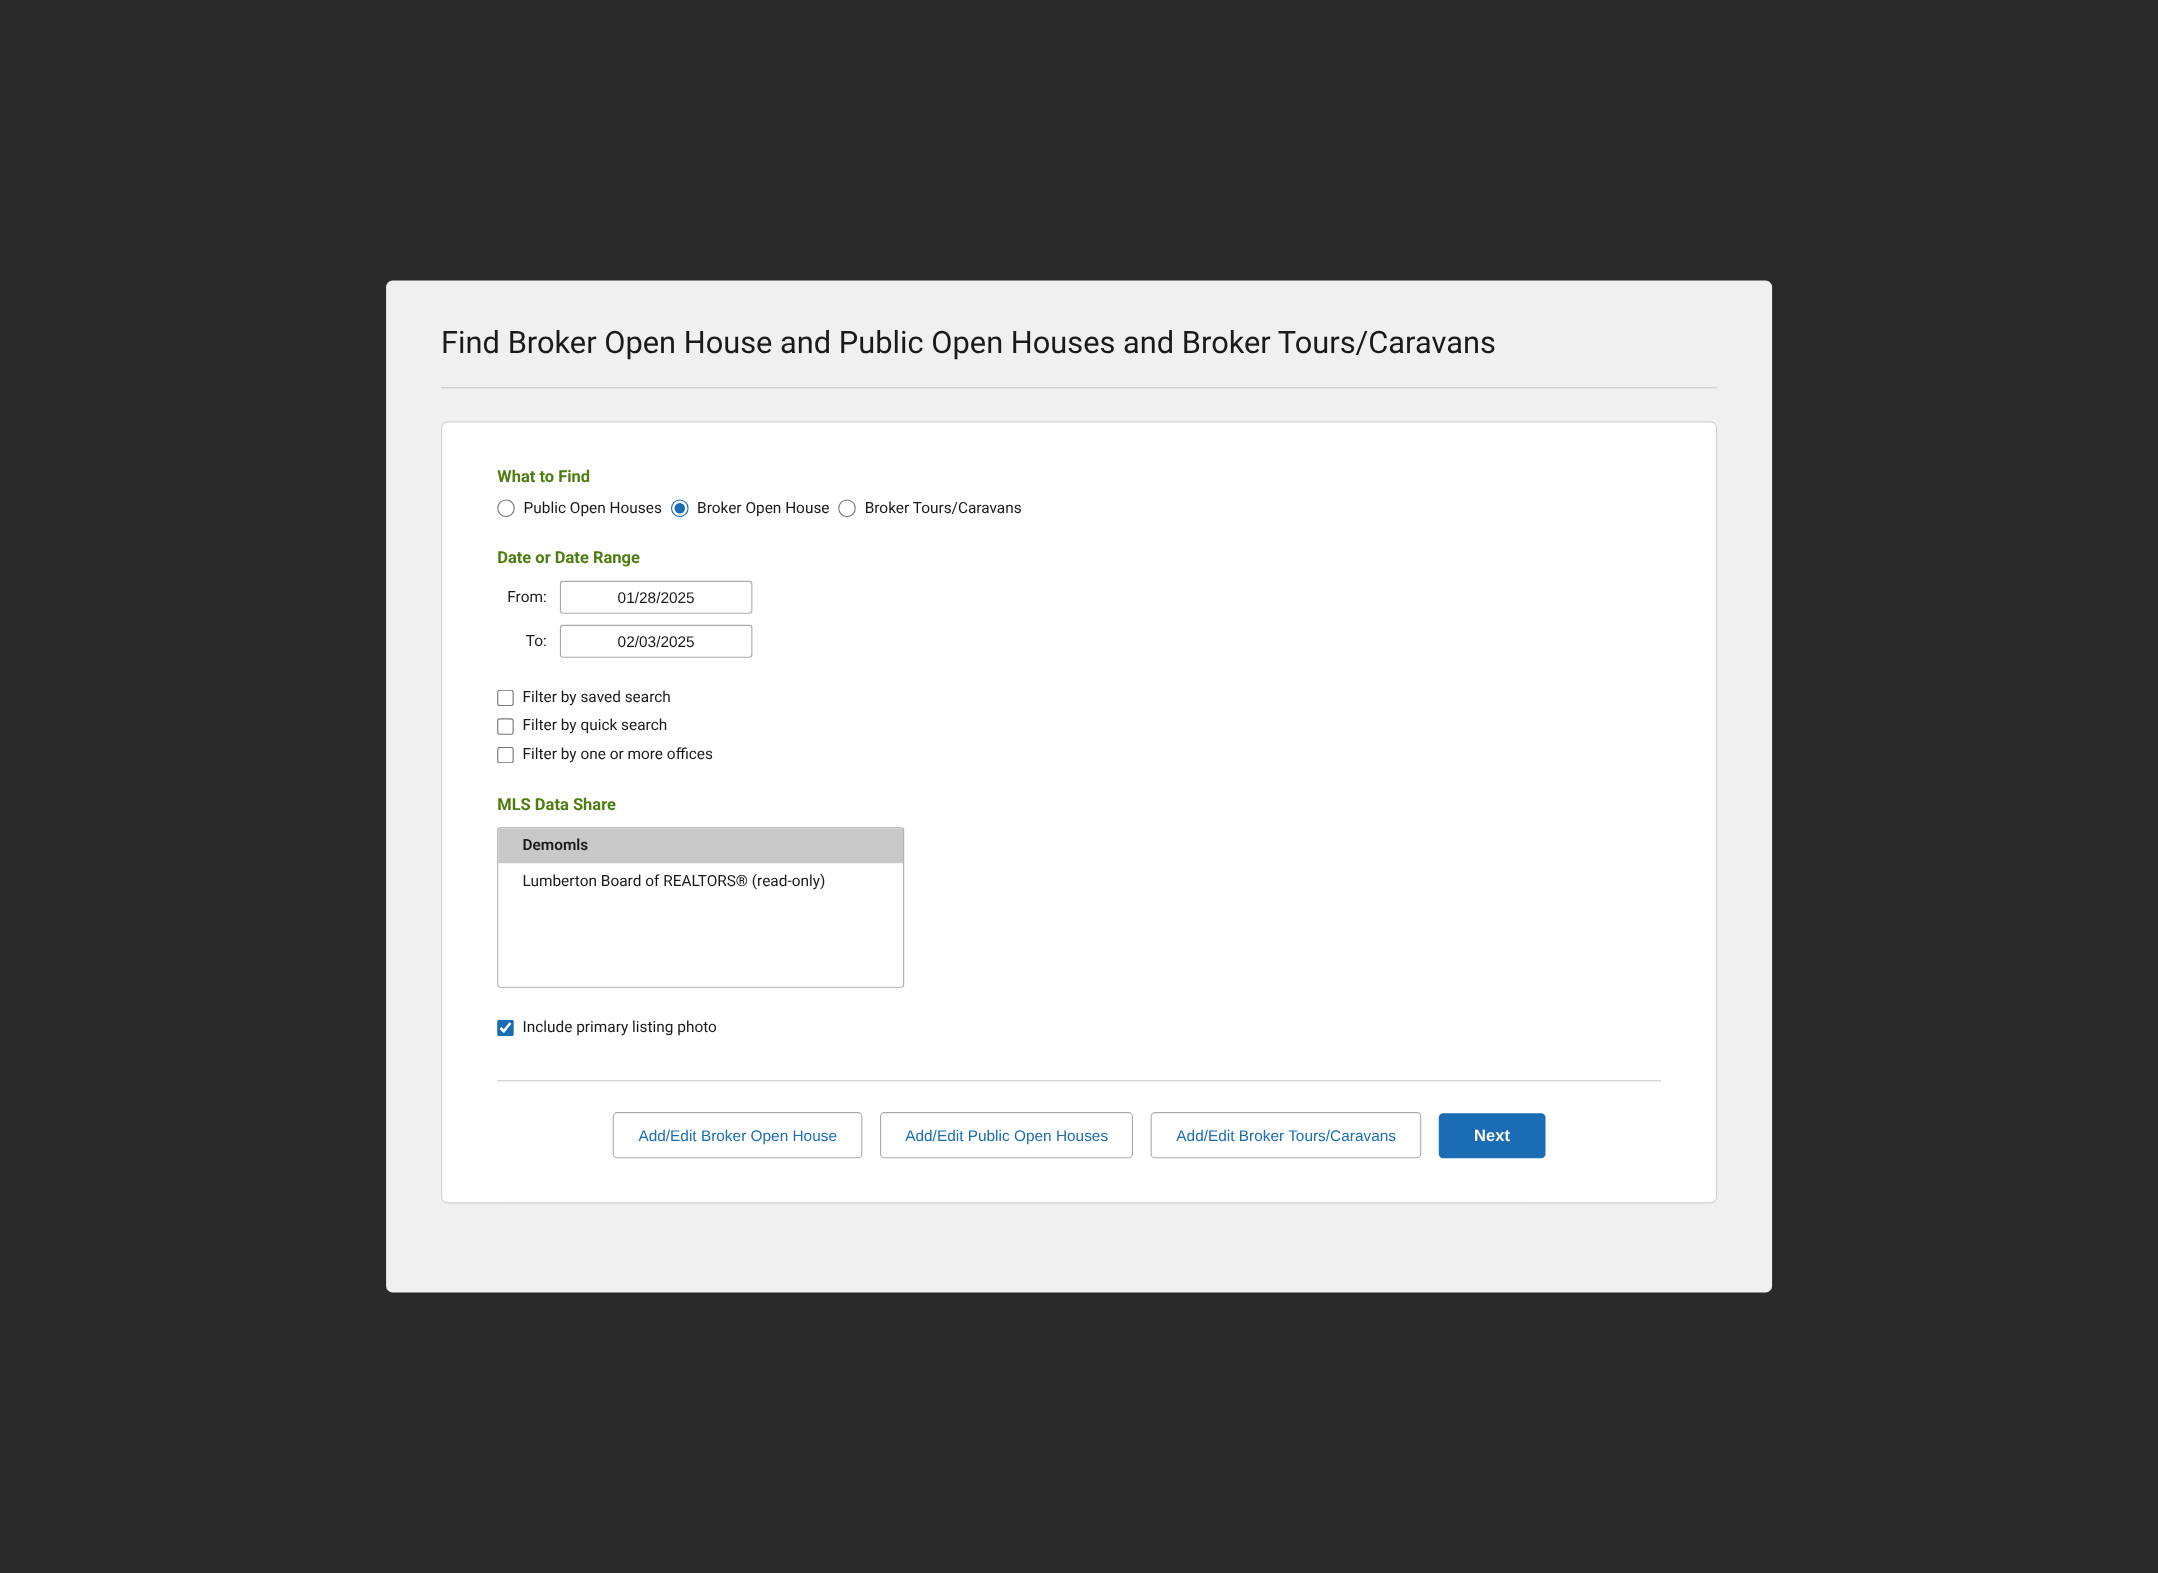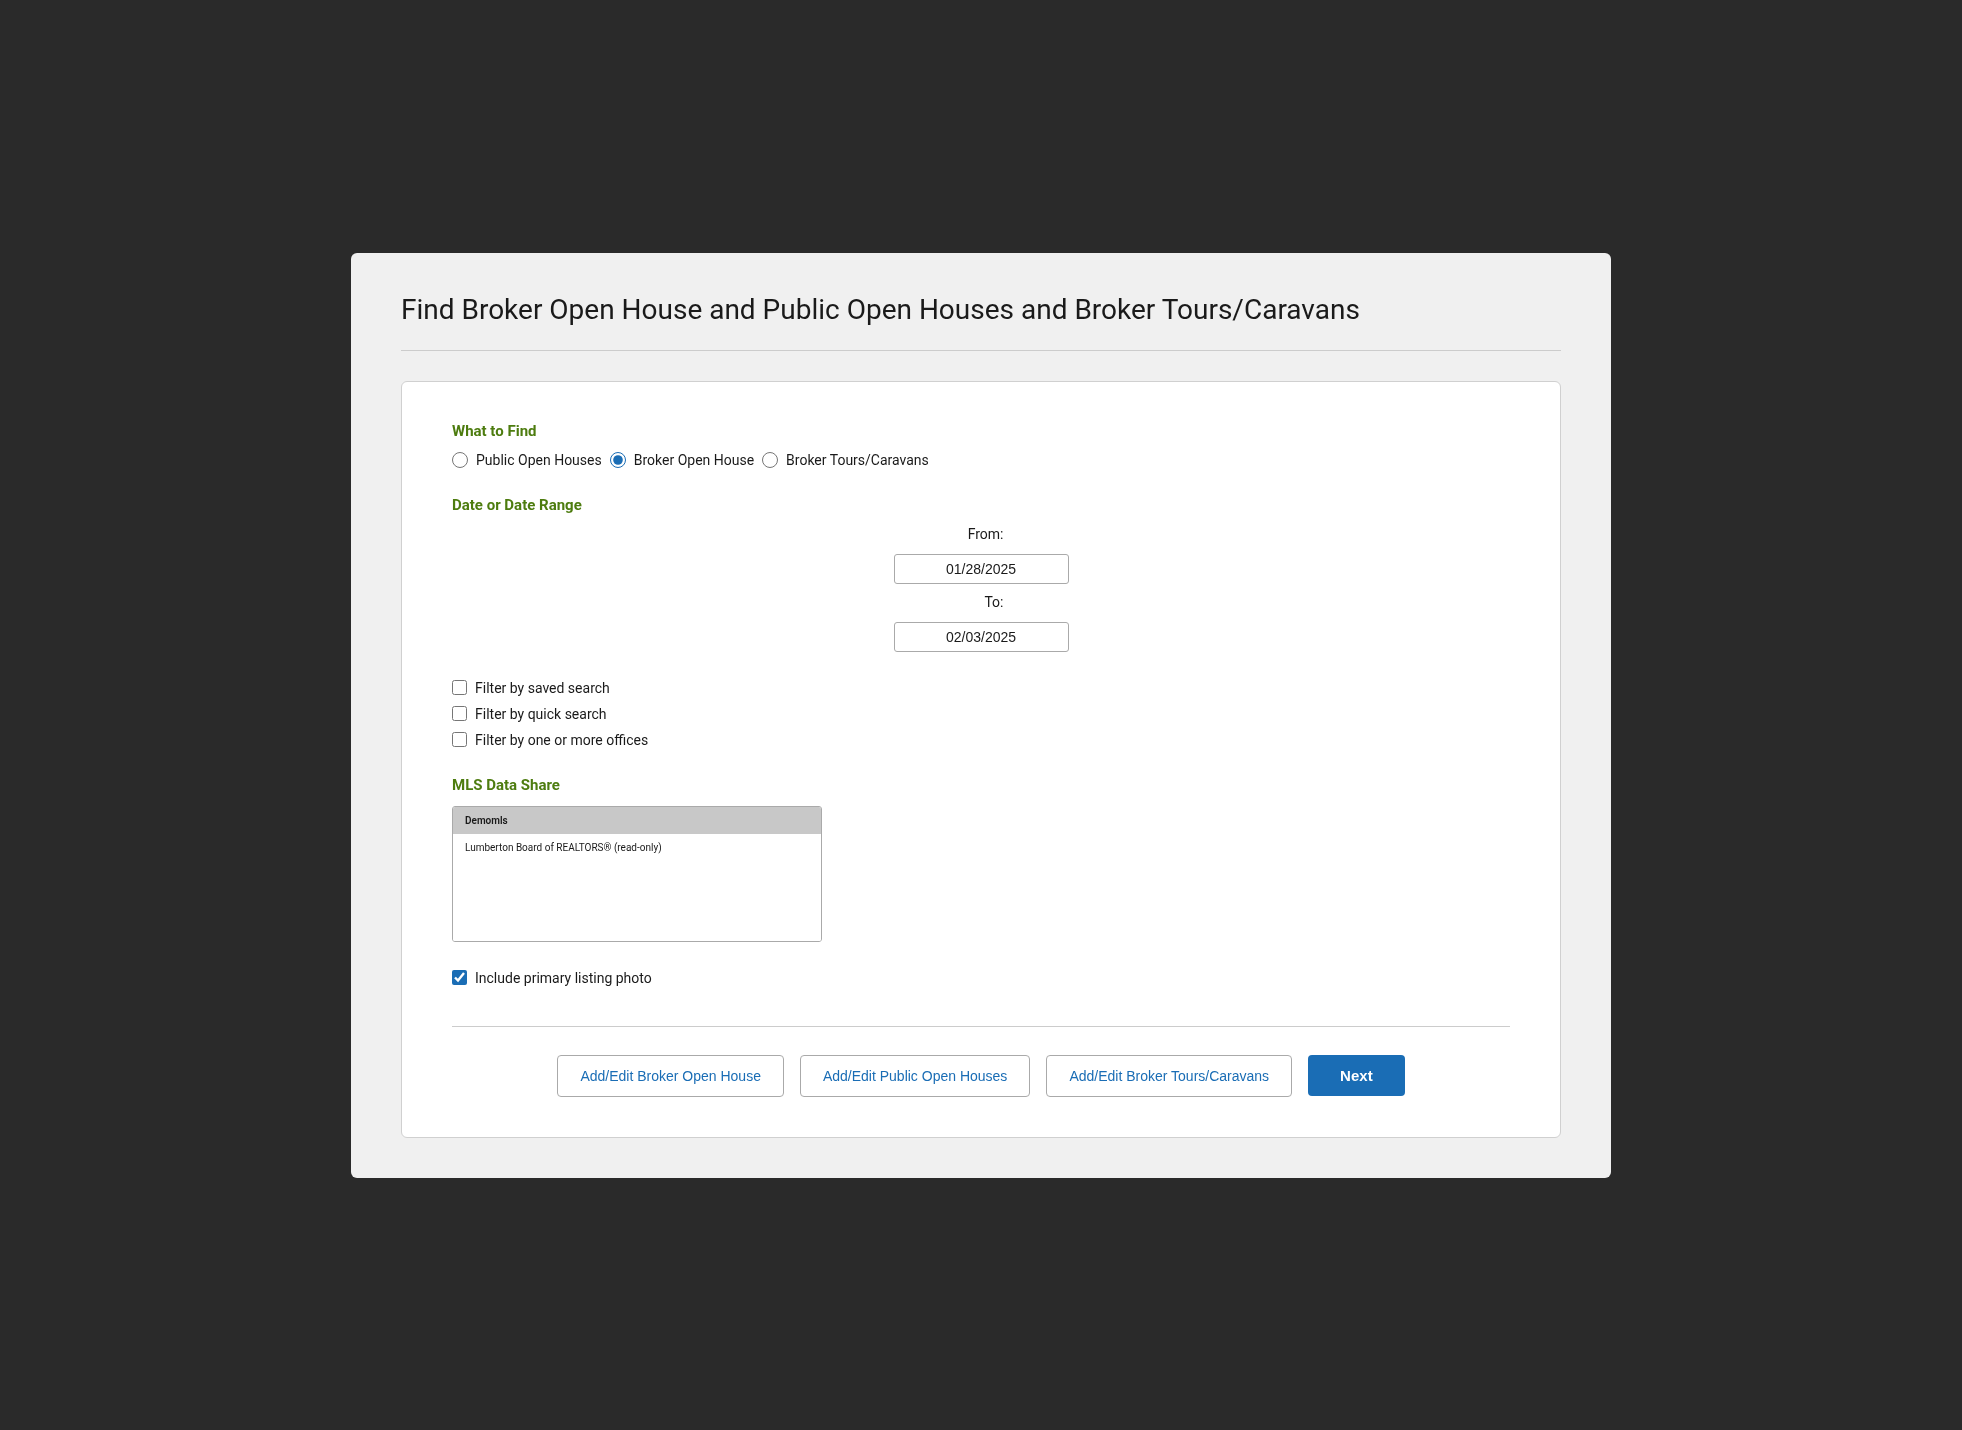--- a/index.html
+++ b/index.html
@@ -77,21 +77,20 @@
 
     .date-range-section {
       margin-bottom: 28px;
     }
 
     .date-row {
       display: flex;
       align-items: center;
       gap: 12px;
       margin-bottom: 10px;
-      flex-direction: column;
     }
 
     .date-label {
       font-size: 14px;
       color: #1a1a1a;
       width: 45px;
       text-align: right;
     }
 
     .date-input {
@@ -133,22 +132,22 @@
 
     .mls-listbox {
       width: 370px;
       border: 1px solid #aaa;
       border-radius: 3px;
       overflow: hidden;
       margin-bottom: 18px;
     }
 
     .mls-item {
-      padding: 8px 12px;
-      font-size: 10px;
+      padding: 8px 22px;
+      font-size: 14px;
       color: #1a1a1a;
       cursor: pointer;
     }
 
     .mls-item.selected {
       background-color: #c8c8c8;
       font-weight: 600;
     }
 
     .mls-item:not(.selected) {

